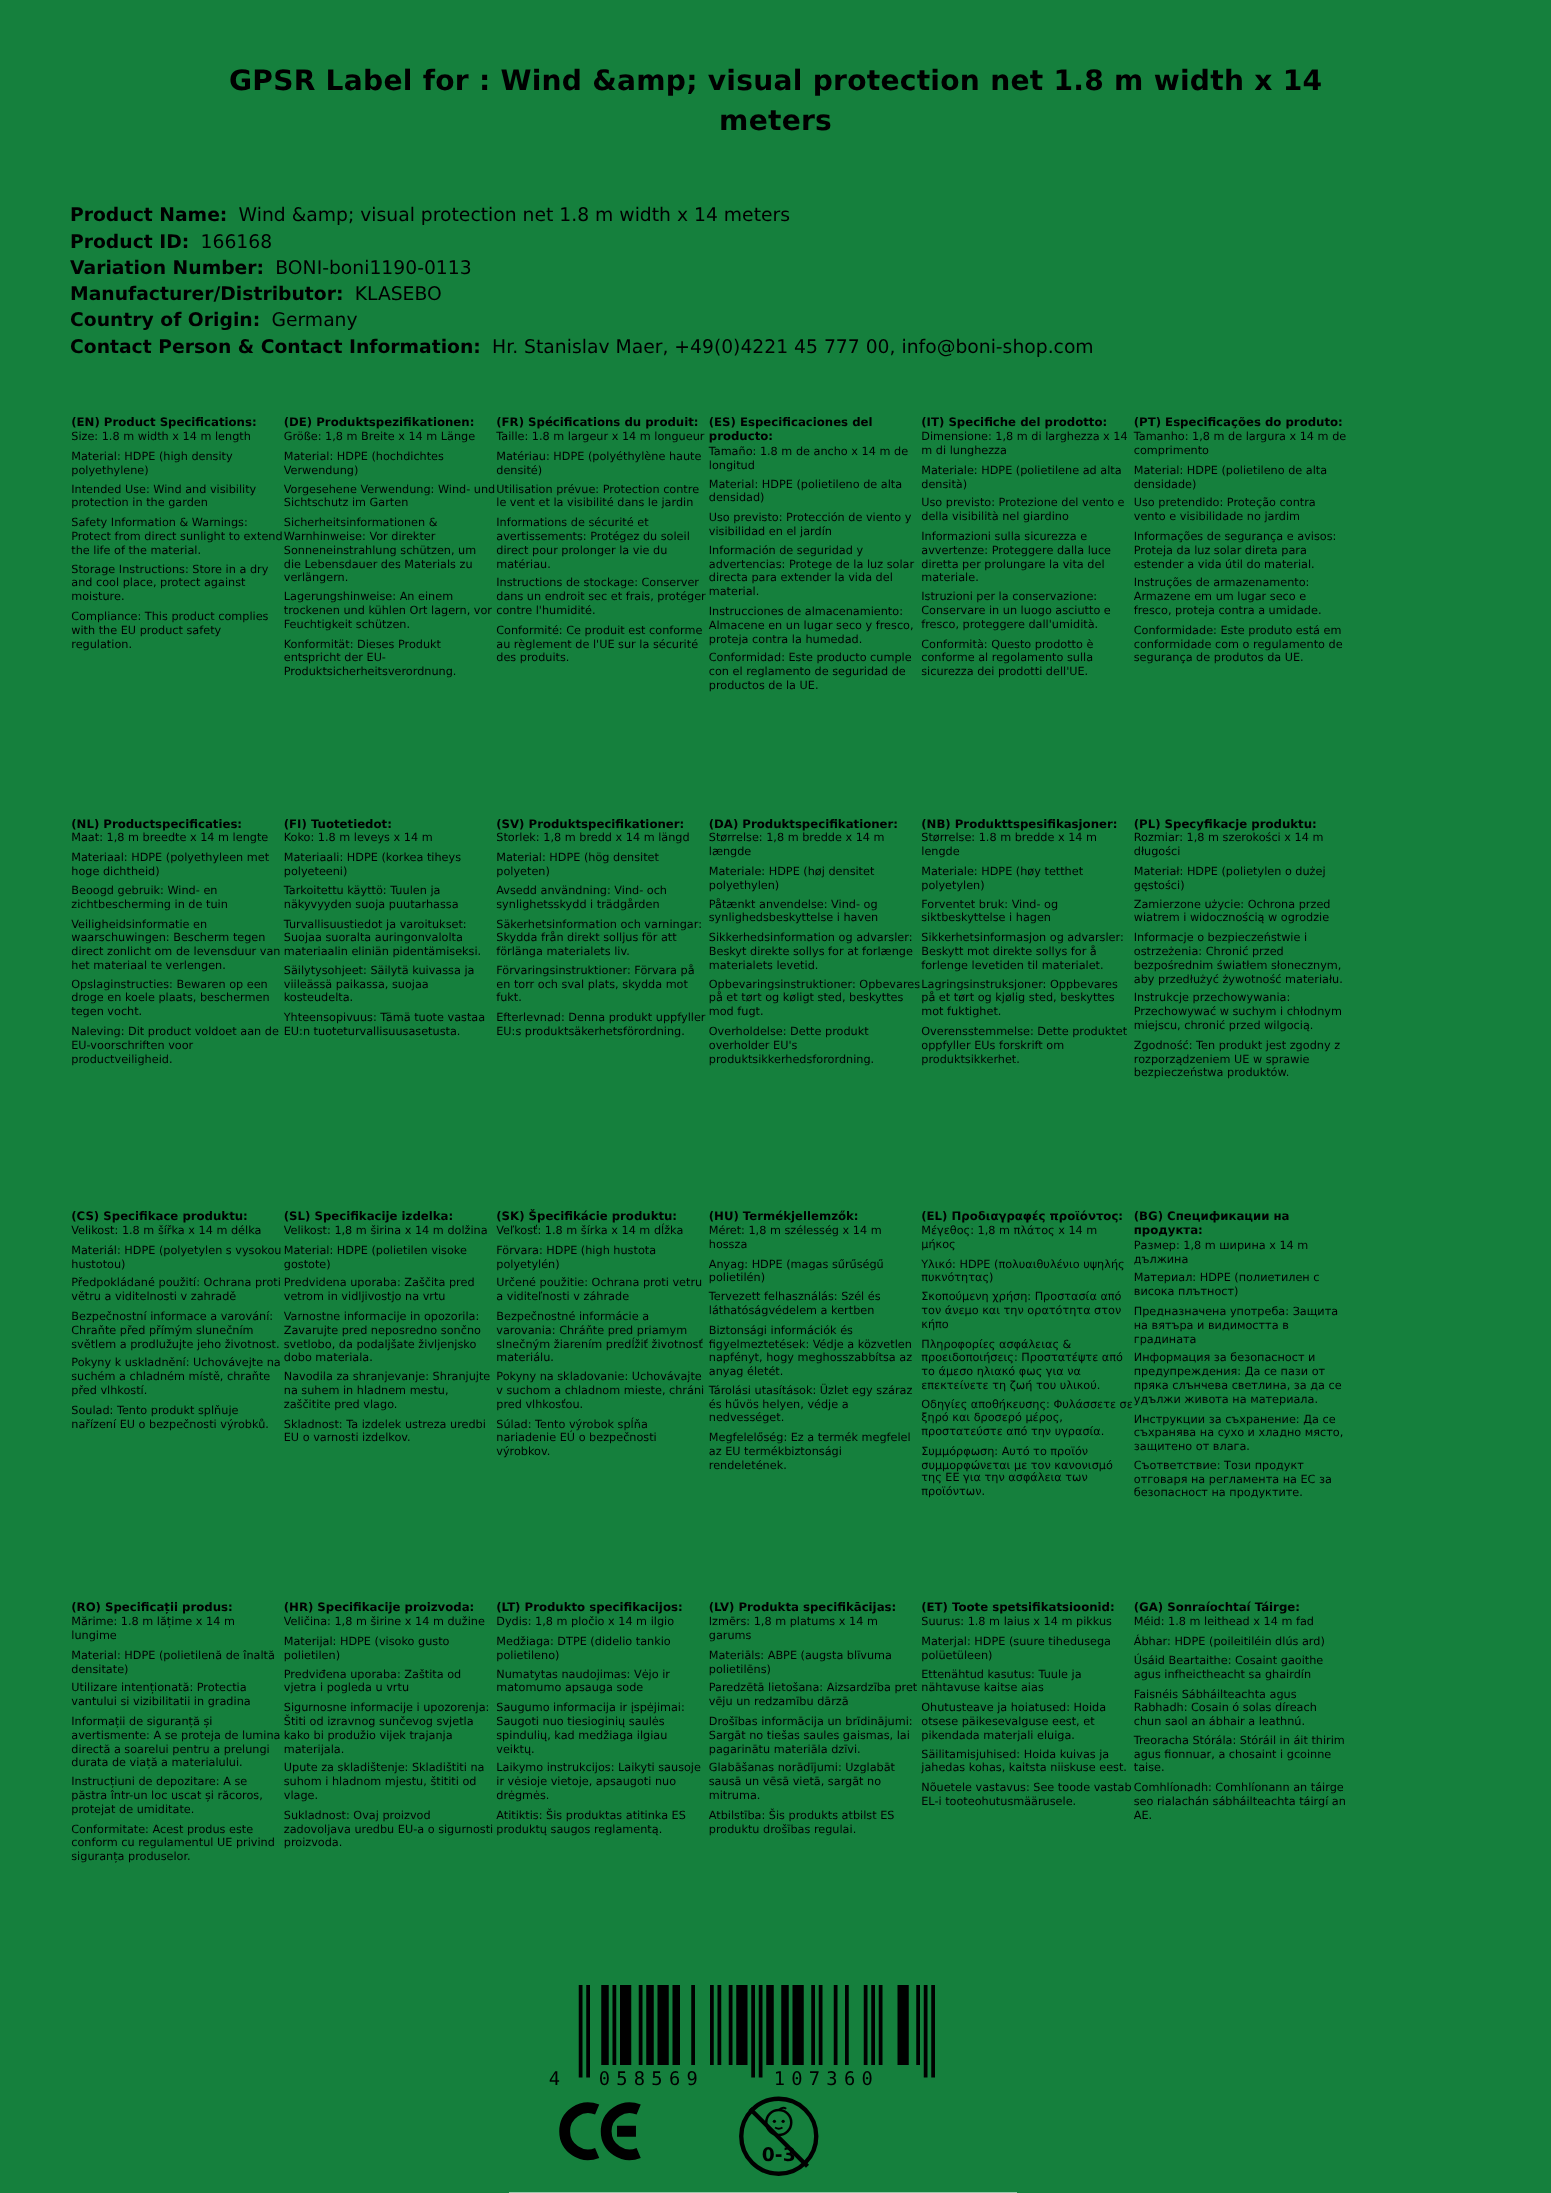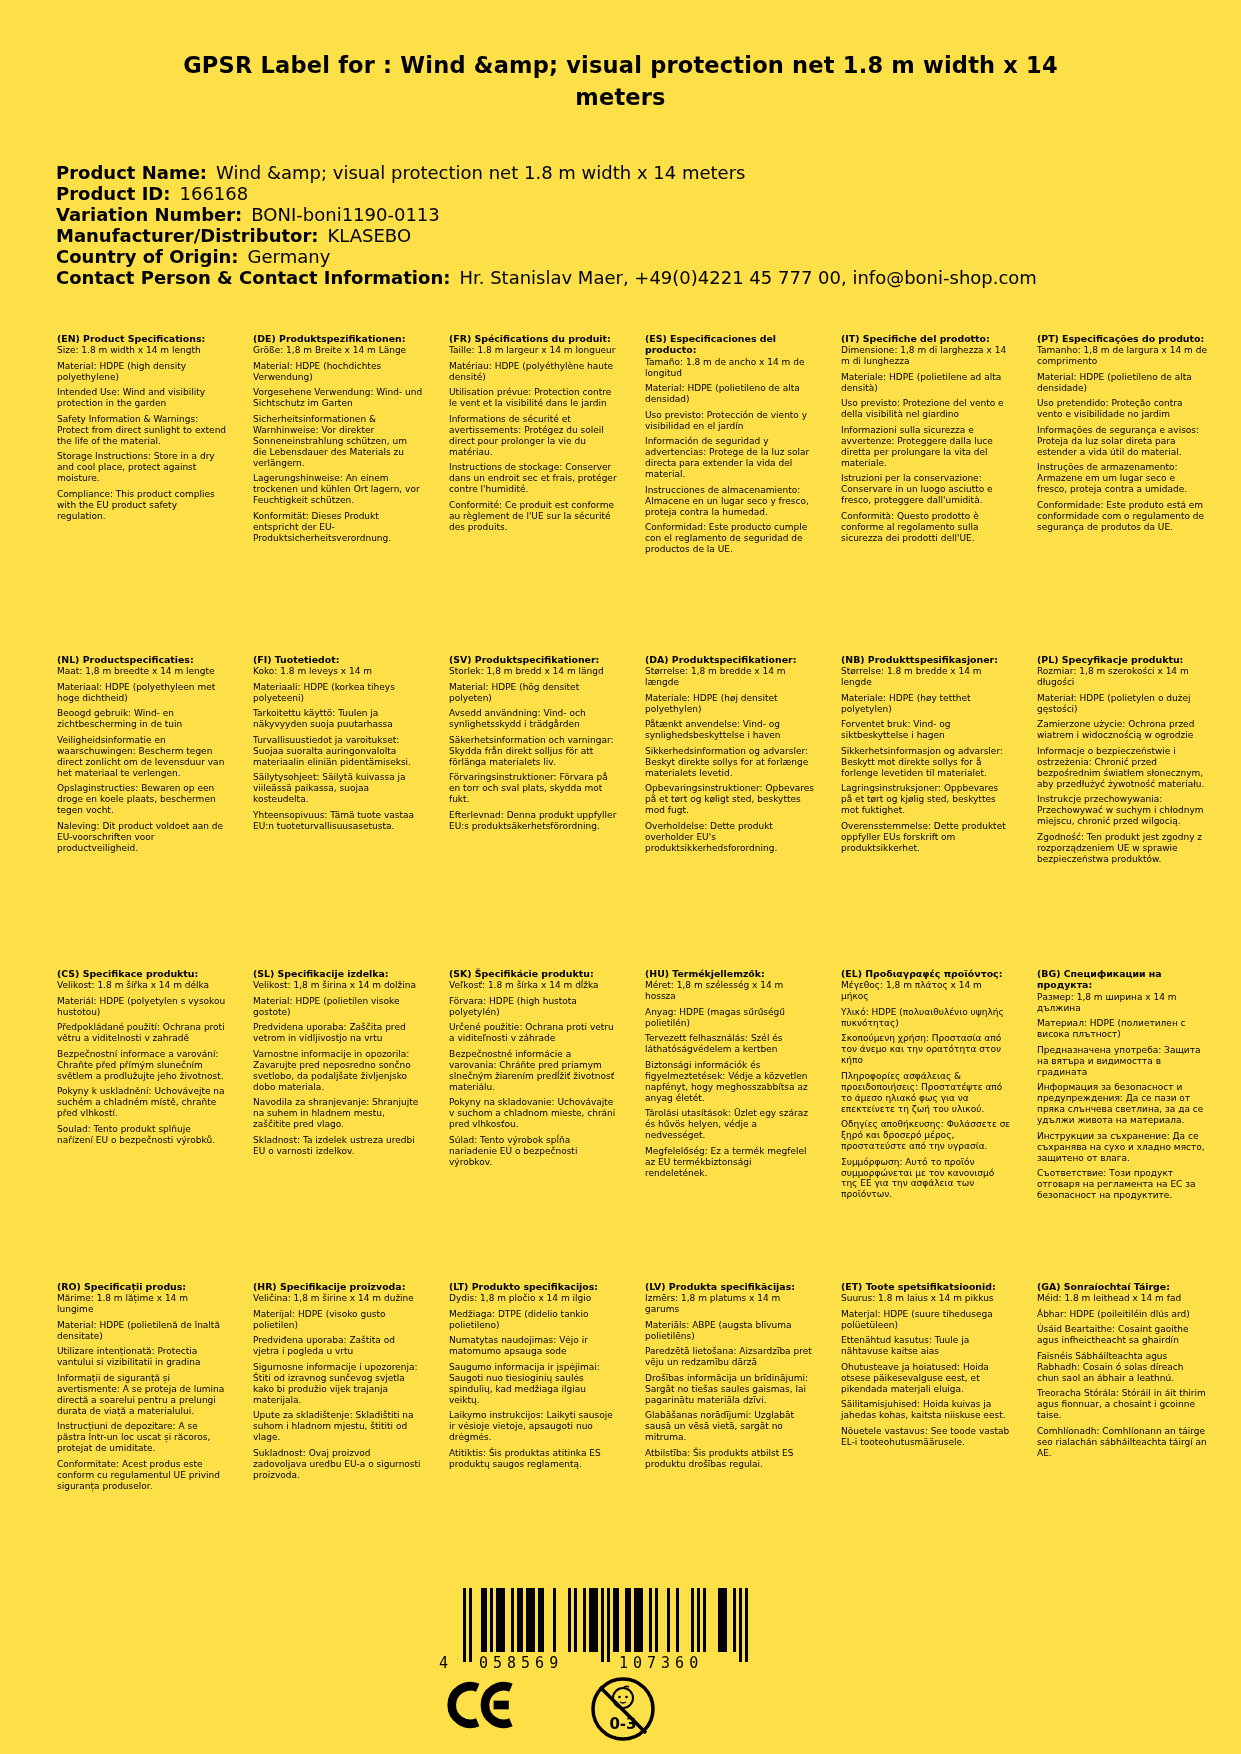--- a/index.html
+++ b/index.html
@@ -1,30 +1,30 @@
 <!DOCTYPE html>
 <html><head>
 <meta charset="utf-8">
 <style>
   html,body { margin:0; padding:0; background:#ffffff; }
   .page {
-    position:relative; width:1241px; height:1754px; background:#fde047;
+    position:relative; width:1241px; height:1754px; background:#15803d;
     font-family:"DejaVu Sans", sans-serif; color:#000; overflow:hidden;
   }
   .title {
     position:absolute; top:50px; left:50%; transform:translateX(-50%);
     width:960px; margin:0; text-align:center;
     font-size:22.5px; font-weight:bold; line-height:1.4; letter-spacing:0.2px;
   }
-  .product-info { position:absolute; left:56px; top:162px; font-size:18px; line-height:21px; width:1140px; }
+  .product-info { position:absolute; left:56px; top:162px; font-size:15px; line-height:21px; width:1140px; }
   .info-row { white-space:nowrap; }
   .info-label { font-weight:bold; margin-right:9px; }
   .lang-grid {
     position:absolute; left:57px; top:333px; width:1150px;
-    display:grid; grid-template-columns:repeat(6,170px); column-gap:26px;
+    display:grid; grid-template-columns:repeat(6,170px); 
     grid-template-rows:321px 314px 313px auto;
   }
   .lang-block { font-size:9px; line-height:1.22; }
   .lang-heading { font-weight:bold; font-size:9.4px; margin:0 0 1px 0; }
   .lang-block p { margin:0 0 4.5px 0; }
   .barcode-area { position:absolute; left:463px; top:1588px; width:285px; }
   .barcode { position:relative; width:285px; height:64px; }
   .bar { position:absolute; top:0; background:#000; }
   .barcode-digits span {
     position:absolute; top:66px; font-family:"DejaVu Sans Mono", monospace;

